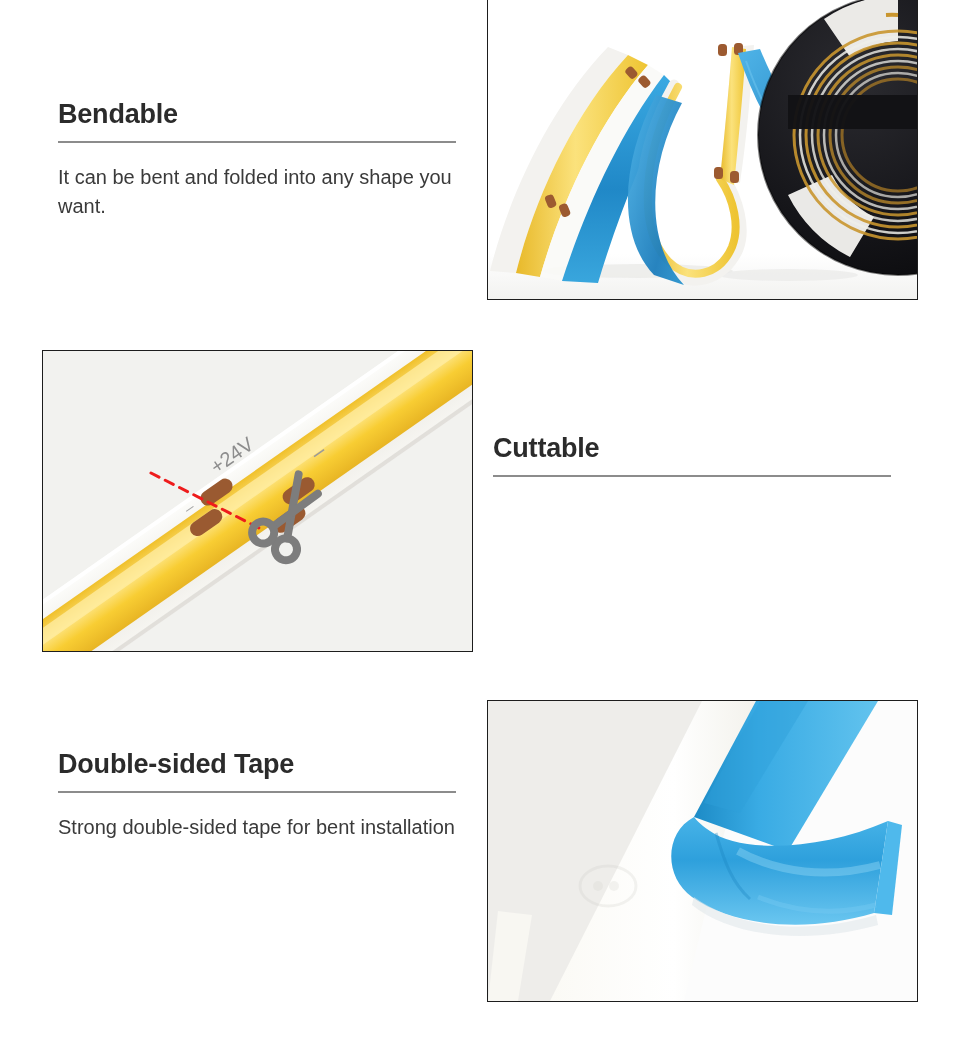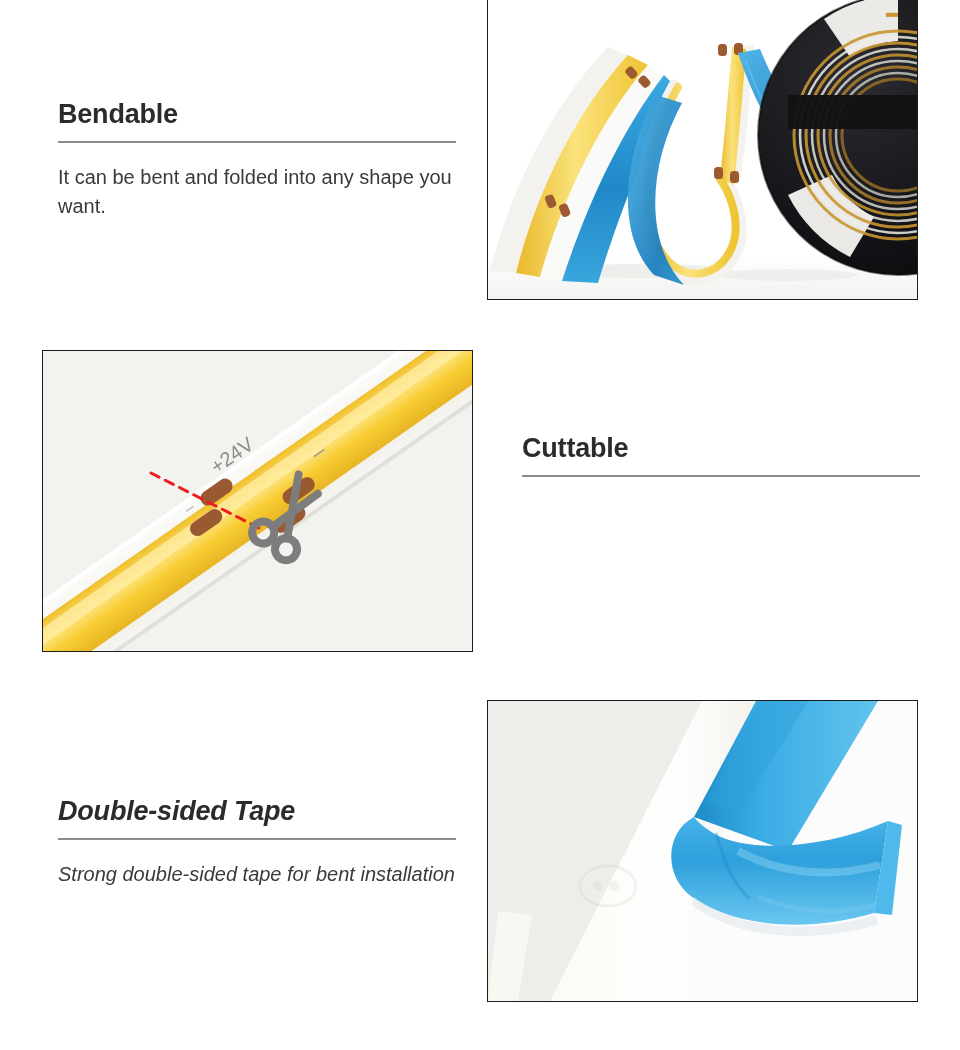--- a/index.html
+++ b/index.html
@@ -21,22 +21,22 @@
   }
   .feature-rule{
     margin-top:11px;height:2px;width:398px;background:#8c8c8c;
   }
   .feature-body{
     font-size:20px;color:#3a3a3a;
     line-height:1.45;font-weight:400;
   }
 
   #text-bendable{left:58px;top:100px;}
-  #text-cuttable{left:522px;top:434px;}
-  #text-tape{left:58px;top:797px;font-style:italic;}
+  #text-cuttable{left:493px;top:434px;}
+  #text-tape{left:58px;top:750px;}
 
   
   .photo{
     position:absolute;border:1.5px solid #1d1d1d;
     overflow:hidden;background:#fff;
   }
   #photo-bendable{left:487px;top:-2px;width:429px;height:300px;}
   #photo-cuttable{left:42px;top:350px;width:429px;height:300px;}
   #photo-tape{left:487px;top:700px;width:429px;height:300px;}
   .photo svg{display:block;width:100%;height:100%;}

